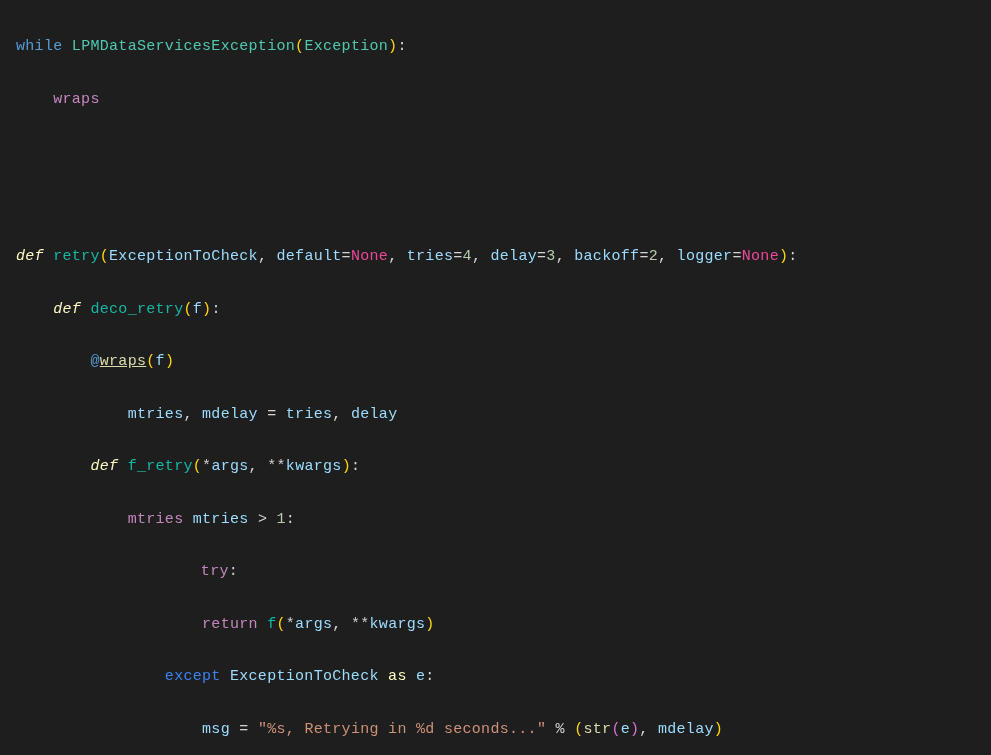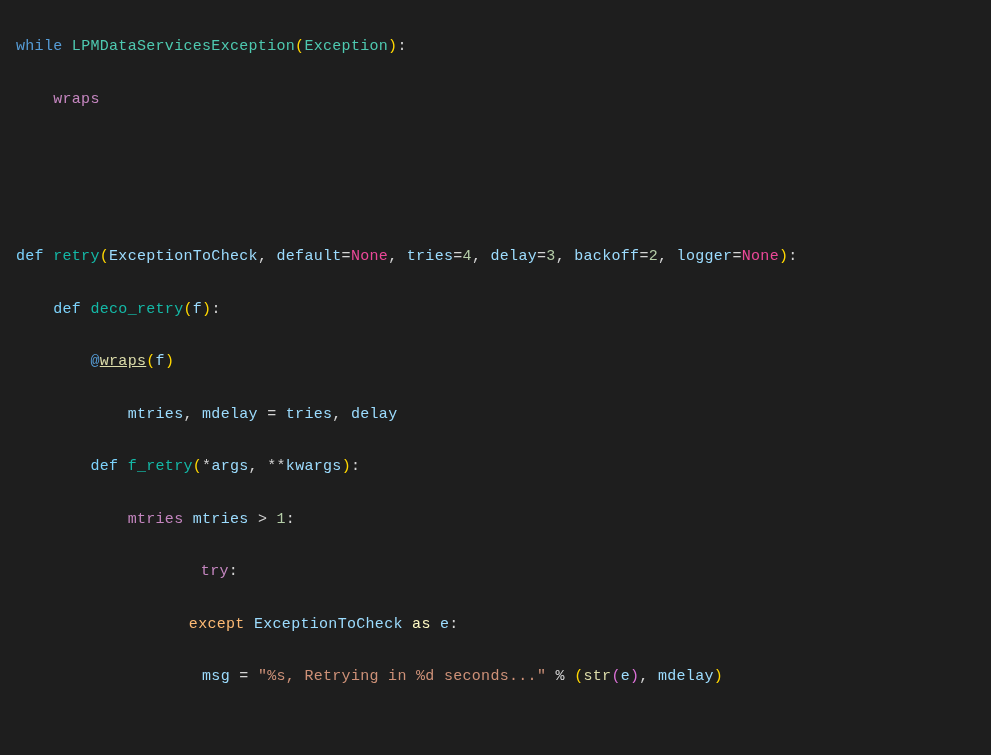--- a/index.html
+++ b/index.html
@@ -22,26 +22,26 @@
   .code-container {
     white-space: pre;
     padding-left: 16px;
   }
   .line {
     display: block;
     min-height: 1.75em;
     position: relative;
   }
   .kw-class { color: #569cd6; }
-  .kw-def { color: #7dd3fc; }
+  .kw-def { color: #fef9c3; font-style: italic; }
   .kw-pass { color: #c586c0; }
   .kw-while { color: #c586c0; }
   .kw-try { color: #c586c0; margin-left: 36px; }
   .kw-return { color: #c586c0; }
-  .kw-except { color: #fdba74; margin-left: 24px; }
+  .kw-except { color: #3b82f6; }
   .kw-as { color: #fef9c3; }
   .kw-None { color: #ec4899; }
   .class-name { color: #4ec9b0; }
   .func-name { color: #14b8a6; }
   .decorator { color: #dcdcaa; text-decoration: underline; }
   .var { color: #9cdcfe; }
   .string { color: #ce9178; }
   .number { color: #b5cea8; }
   .paren { color: #ffd700; }
   .paren2 { color: #da70d6; }
@@ -58,20 +58,21 @@
 <span class="line">    <span class="kw-pass">wraps</span></span>
 <span class="line"> </span>
 <span class="line"> </span>
 <span class="line"><span class="kw-def">def</span> <span class="func-name">retry</span><span class="paren">(</span><span class="var">ExceptionToCheck</span><span class="punct">, </span><span class="var">default</span><span class="op">=</span><span class="kw-None">None</span><span class="punct">, </span><span class="var">tries</span><span class="op">=</span><span class="number">4</span><span class="punct">, </span><span class="var">delay</span><span class="op">=</span><span class="number">3</span><span class="punct">, </span><span class="var">backoff</span><span class="op">=</span><span class="number">2</span><span class="punct">, </span><span class="var">logger</span><span class="op">=</span><span class="kw-None">None</span><span class="paren">)</span><span class="punct">:</span></span>
 <span class="line">    <span class="kw-def">def</span> <span class="func-name">deco_retry</span><span class="paren">(</span><span class="var">f</span><span class="paren">)</span><span class="punct">:</span></span>
 <span class="line">        <span class="at">@</span><span class="decorator">wraps</span><span class="paren">(</span><span class="var">f</span><span class="paren">)</span></span>
 <span class="line">            <span class="var">mtries</span><span class="punct">, </span><span class="var">mdelay</span> <span class="op">=</span> <span class="var">tries</span><span class="punct">, </span><span class="var">delay</span></span>
 <span class="line">        <span class="kw-def">def</span> <span class="func-name">f_retry</span><span class="paren">(</span><span class="op">*</span><span class="var">args</span><span class="punct">, </span><span class="op">**</span><span class="var">kwargs</span><span class="paren">)</span><span class="punct">:</span></span>
 <span class="line">            <span class="kw-while">mtries</span> <span class="var">mtries</span> <span class="op">&gt;</span> <span class="number">1</span><span class="punct">:</span></span>
 <span class="line">                <span class="kw-try">try</span><span class="punct">:</span></span>
+<span class="line">                    <span class="kw-return">return</span> <span class="func-name">f</span><span class="paren">(</span><span class="op">*</span><span class="var">args</span><span class="punct">, </span><span class="op">**</span><span class="var">kwargs</span><span class="paren">)</span></span>
 <span class="line">                <span class="kw-except">except</span> <span class="var">ExceptionToCheck</span> <span class="kw-as">as</span> <span class="var">e</span><span class="punct">:</span></span>
 <span class="line">                    <span class="var">msg</span> <span class="op">=</span> <span class="string">"%s, Retrying in %d seconds..."</span> <span class="op">%</span> <span class="paren">(</span><span class="builtin">str</span><span class="paren2">(</span><span class="var">e</span><span class="paren2">)</span><span class="punct">, </span><span class="var">mdelay</span><span class="paren">)</span></span>
 
 
 
 
 
 
 
 

